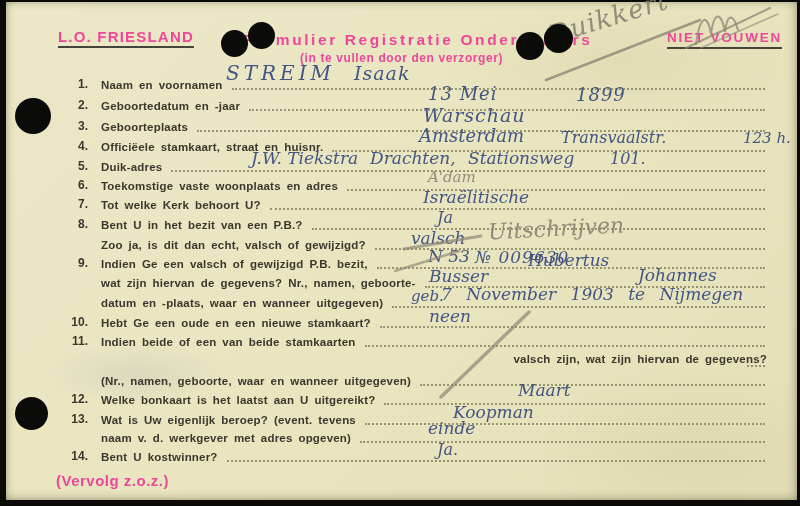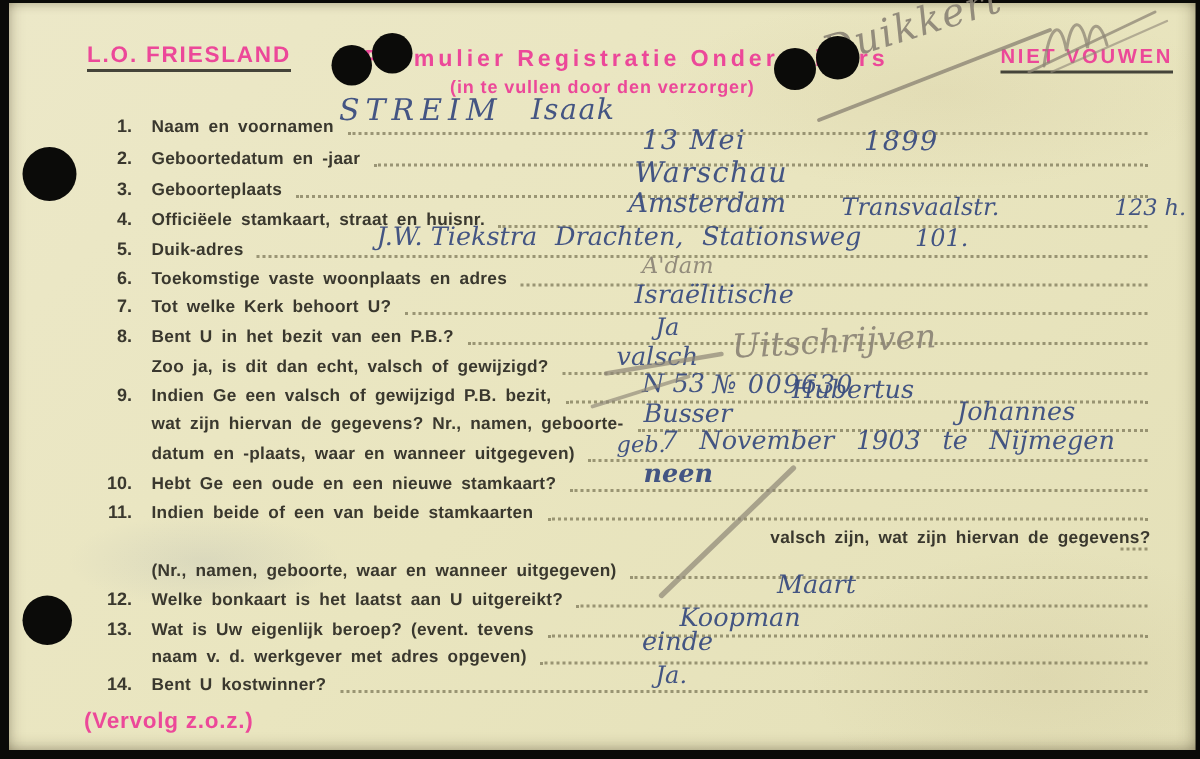--- a/index.html
+++ b/index.html
@@ -173,21 +173,21 @@
       <span class="hw ink" style="left: 437px; top: 210px; font-size: 16px;">Ja</span>
       <span class="hw ink" style="left: 411px; top: 230px; font-size: 17px;">valsch</span>
       <span class="hw pencil" style="left: 488px; top: 218px; font-size: 22px; transform: rotate(-3deg);">Uitschrijven</span>
       <span class="hw ink" style="left: 428px; top: 248px; font-size: 17px; text-align: center;">N 53</span>
       <span class="hw ink" style="left: 475px; top: 249px; font-size: 17px; letter-spacing: 1px;">№ 009630</span>
       <span class="hw ink" style="left: 429px; top: 268px; font-size: 17px;">Busser</span>
       <span class="hw ink" style="left: 528px; top: 252px; font-size: 17px;">Hubertus</span>
       <span class="hw ink" style="left: 638px; top: 267px; font-size: 17px;">Johannes</span>
       <span class="hw ink" style="left: 411px; top: 289px; font-size: 15px;">geb.</span>
       <span class="hw ink" style="left: 441px; top: 286px; font-size: 17px; word-spacing: 9px;">7 November 1903 te Nijmegen</span>
-      <span class="hw ink" style="left: 429px; top: 308px; font-size: 17px; font-weight: bold;">neen</span>
+      <span class="hw ink" style="left: 429px; top: 308px; font-size: 17px;">neen</span>
       <span class="hw ink" style="left: 428px; top: 384px; font-size: 17px; margin-top: 36px;">einde</span>
       <span class="hw ink" style="left: 518px; top: 382px; font-size: 17px;">Maart</span>
       <span class="hw ink" style="left: 453px; top: 404px; font-size: 17px;">Koopman</span>
       <span class="hw ink" style="left: 437px; top: 442px; font-size: 16px;">Ja.</span>
     </div>
   <div id="dots-layer">
       <div class="dot" style="left: 220.5px; top: 29.5px; width: 27px; height: 27px;"></div>
       <div class="dot" style="left: 247.5px; top: 21.5px; width: 27px; height: 27px;"></div>
       <div class="dot" style="left: 516px; top: 32px; width: 28px; height: 28px;"></div>
       <div class="dot" style="left: 543.5px; top: 23.5px; width: 29px; height: 29px;"></div>

